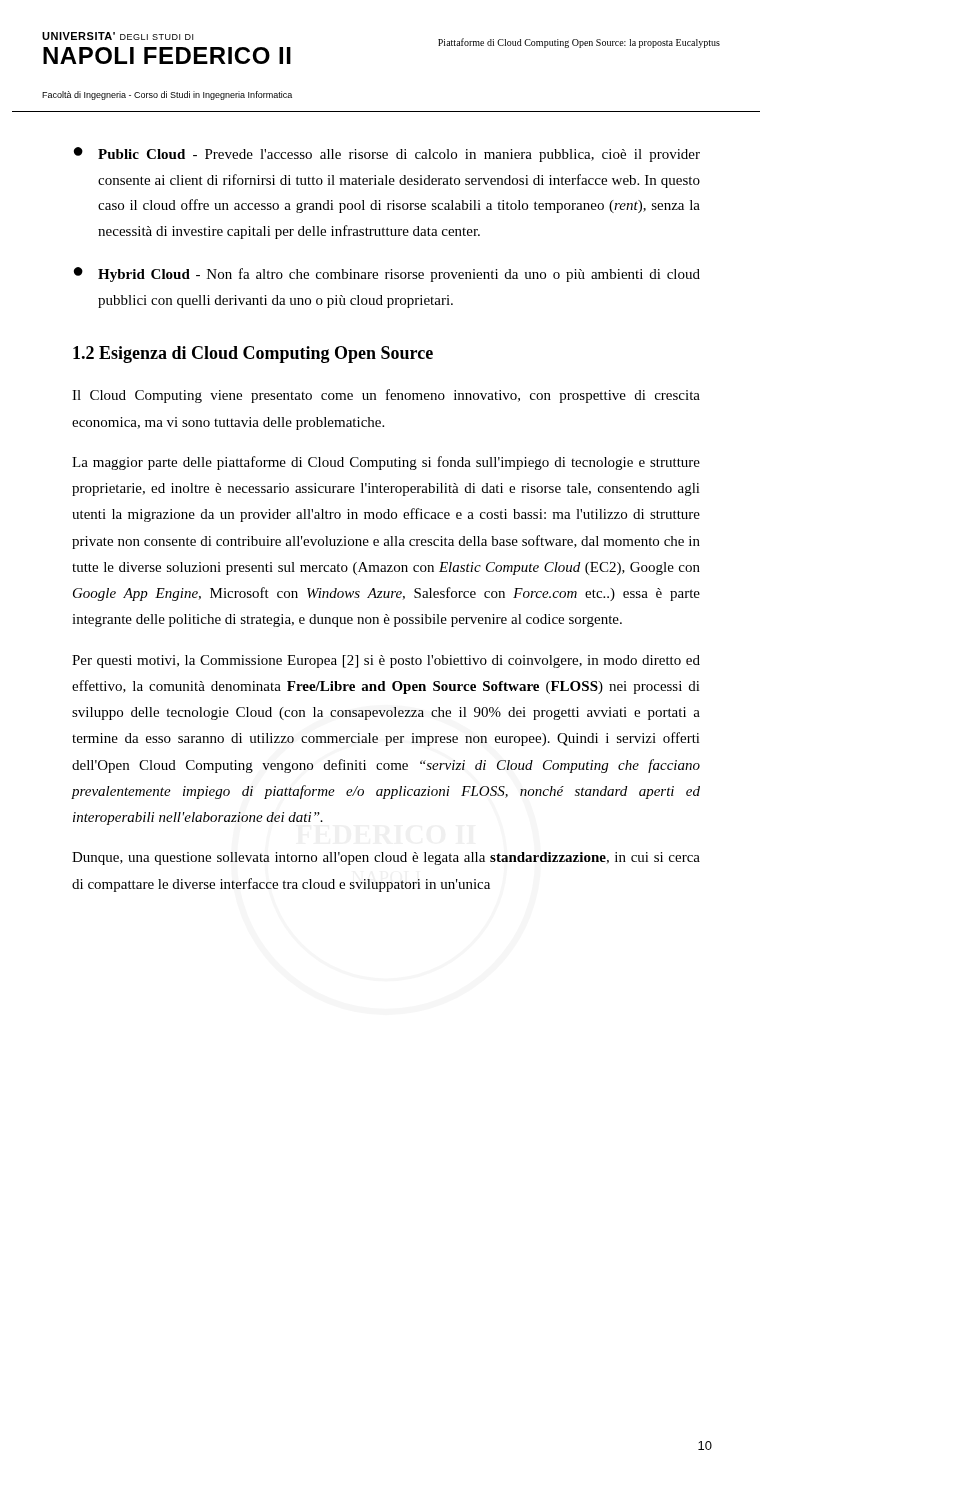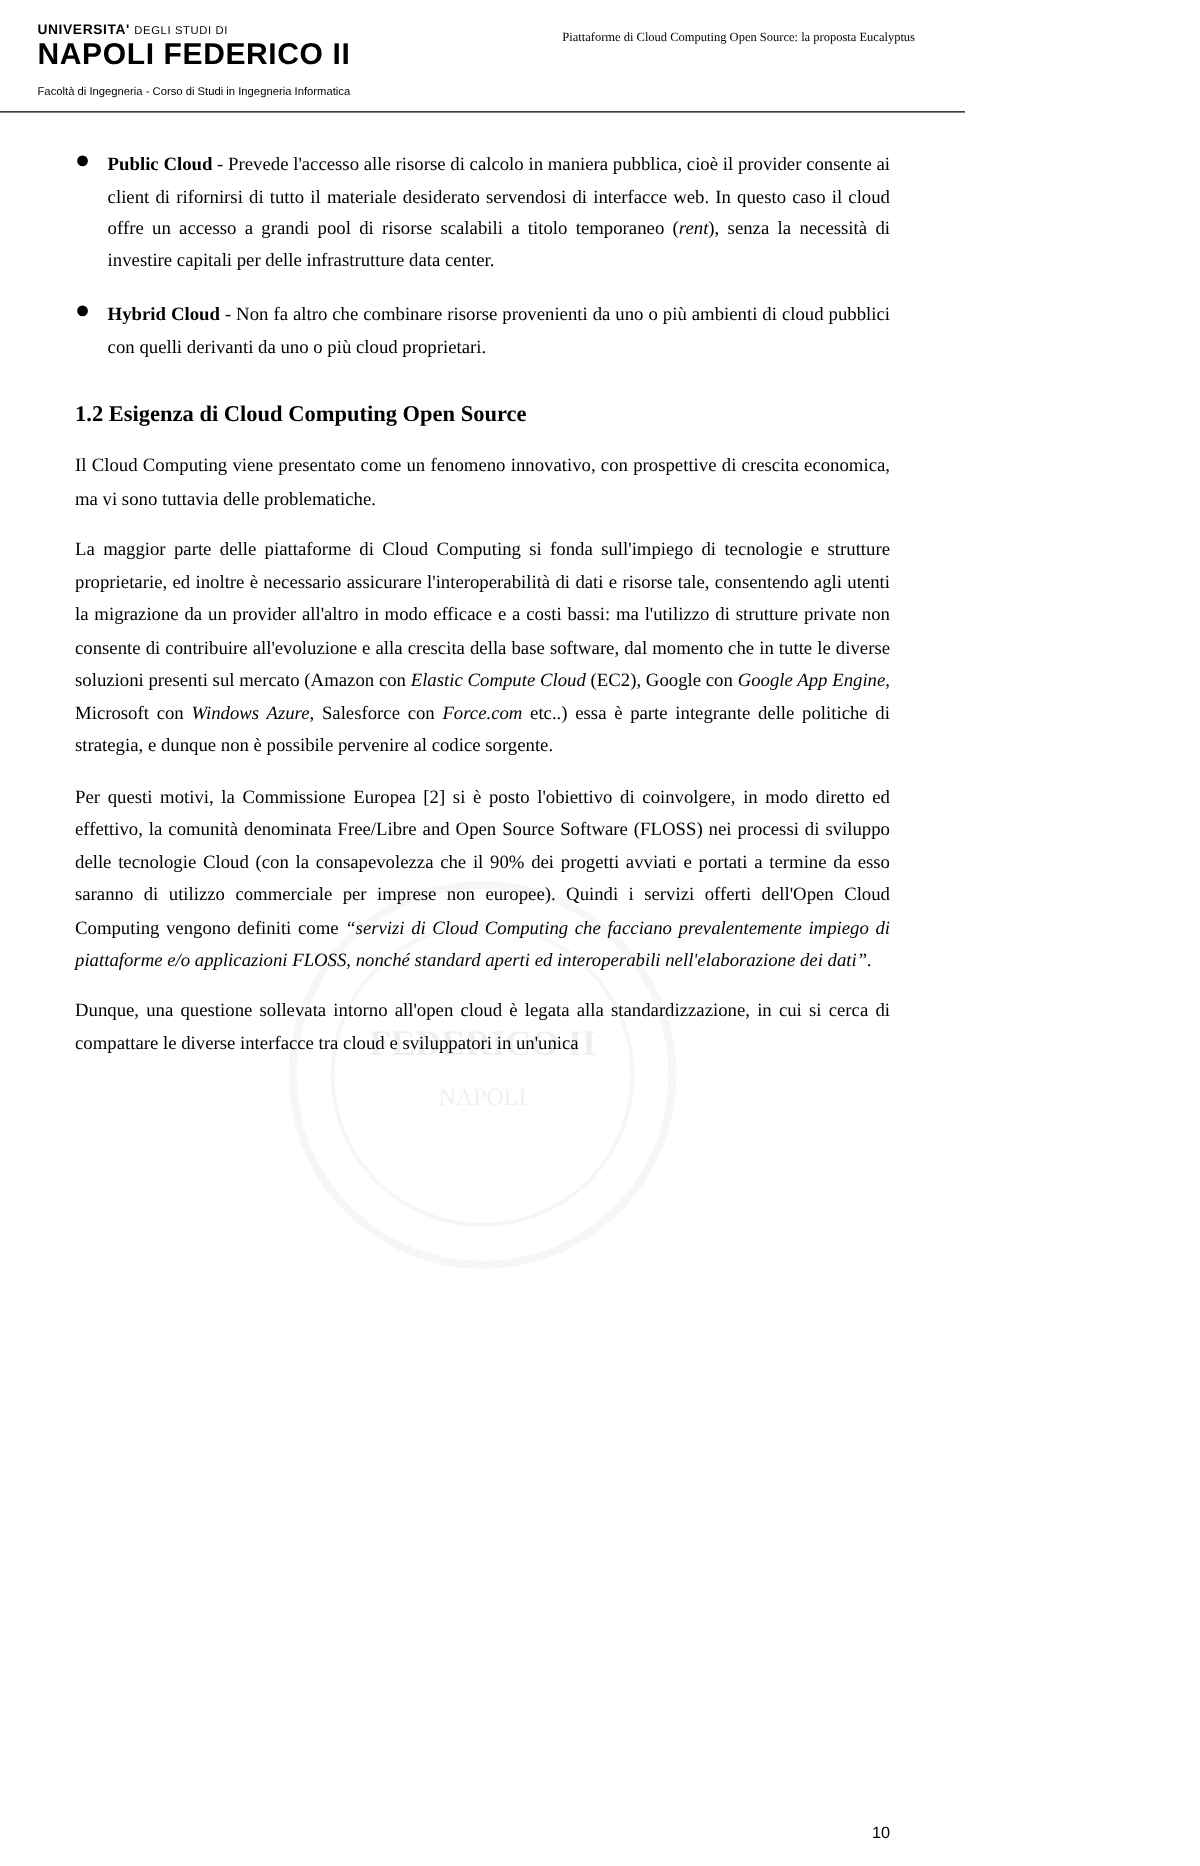--- a/index.html
+++ b/index.html
@@ -7,21 +7,21 @@
       font-family: "Times New Roman", Times, serif;
       font-size: 15px;
       color: #000;
       background: #fff;
       width: 960px;
       min-height: 1493px;
     }
     .page {
       width: 772px;
       min-height: 1493px;
-      padding: 0;
+      padding: 12px;
       position: relative;
     }
     
     .header {
       display: flex;
       align-items: flex-start;
       justify-content: space-between;
       padding: 18px 40px 10px 30px;
       border-bottom: 1px solid #000;
       margin-bottom: 0;
@@ -44,21 +44,21 @@
       font-size: 24px;
       font-weight: 900;
       color: #000;
       line-height: 1.1;
       letter-spacing: 0.5px;
     }
     .univ-subtitle {
       font-family: Arial, sans-serif;
       font-size: 9px;
       color: #000;
-      margin-top: 10px;
+      margin-top: 20px;
       line-height: 1.3;
     }
     .header-right {
       font-family: Liberation Serif, serif;
       font-size: 10px;
       color: #000;
       text-align: right;
       max-width: 360px;
       padding-top: 6px;
       line-height: 1.4;
@@ -96,28 +96,28 @@
       line-height: 1.4;
     }
     
     .body-paragraph {
       text-align: justify;
       line-height: 1.75;
       margin-bottom: 14px;
       font-size: 15px;
     }
     .body-paragraph b {
-      font-weight: normal;
+      font-weight: bold;
     }
     .body-paragraph i {
     }
     
     .page-number {
       position: absolute;
-      bottom: 20px;
+      bottom: 40px;
       right: 60px;
       font-family: Arial, sans-serif;
       font-size: 13px;
       color: #000;
     }
     
     .watermark {
       position: absolute;
       top: 700px;
       left: 50%;

